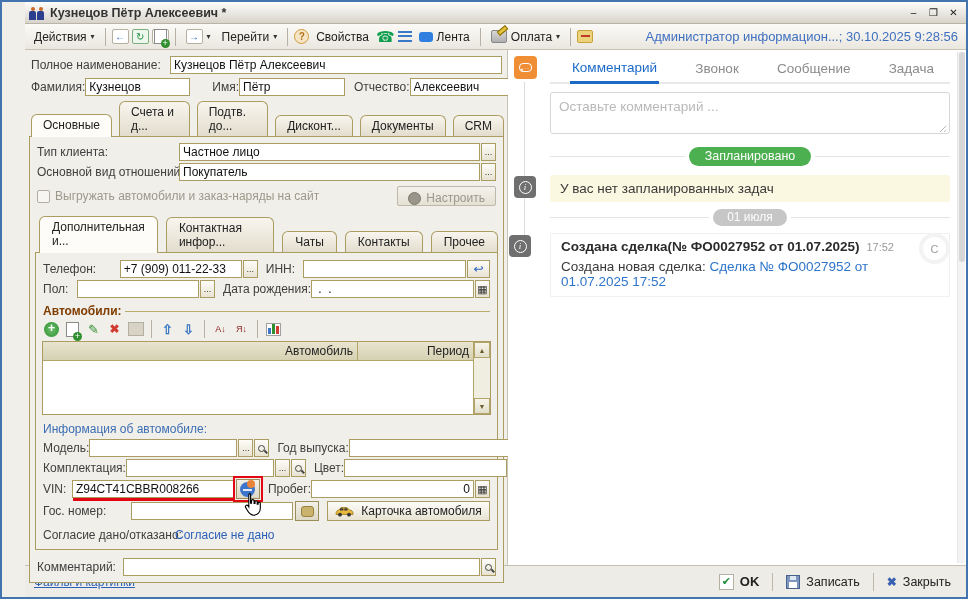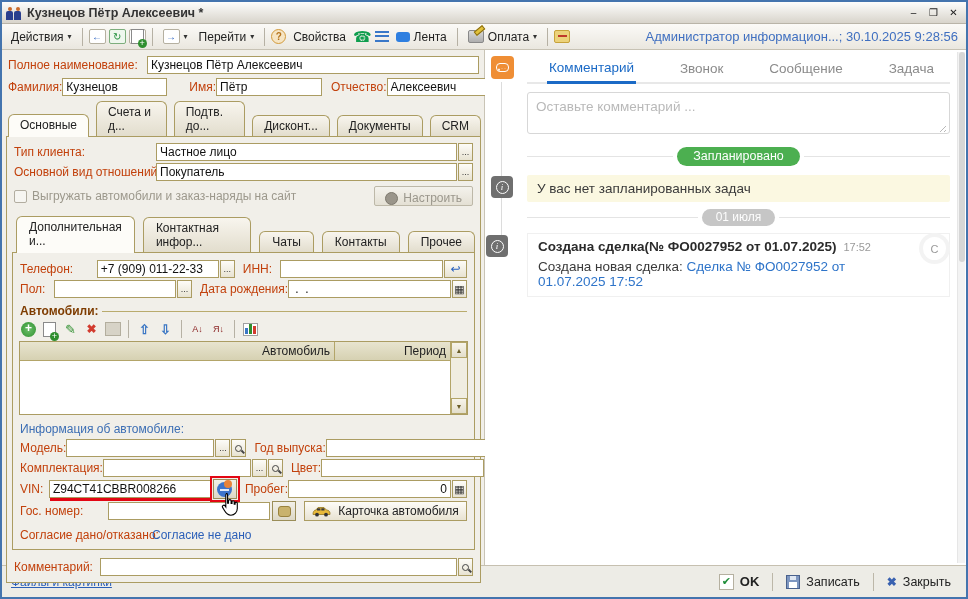--- a/index.html
+++ b/index.html
@@ -1,17 +1,17 @@
 <!DOCTYPE html>
 <html><head>
 <meta charset="utf-8">
 <style>
   html,body{margin:0;padding:0;background:#9aa7b8;font-family:"Liberation Sans",sans-serif;}
   *{box-sizing:border-box;cursor:default;}
-  .frame{width:968px;height:599px;border:2px solid #4474ae;box-shadow:0 0 0 1px #1b3a63;background:#f1efe9;display:flex;flex-direction:column;overflow:hidden;}
+  .frame{width:968px;height:599px;border:2px solid #4474ae;box-shadow:0 0 0 1px #1b3a63;background:#f1efe9;display:flex;flex-direction:column;overflow:hidden;padding-left:23px;}
   
   .titlebar{height:22px;background:linear-gradient(#fdfdfc,#d8d4cb);border-bottom:1px solid #b9b4a8;display:flex;align-items:center;padding:0 4px;flex:0 0 auto;}
   .title-text{font-size:12.5px;font-weight:bold;color:#333;margin-left:5px;}
   .win-controls{margin-left:auto;display:flex;gap:3px;}
   .wc{width:17px;height:15px;display:flex;align-items:center;justify-content:center;font-size:10px;color:#222;}
   .ppl{width:16px;height:14px;position:relative;}
   .ppl i{position:absolute;bottom:0;width:7px;height:9px;background:#2b3f8e;border-radius:2px 2px 0 0;}
   .ppl i::before{content:"";position:absolute;top:-4px;left:1.5px;width:4px;height:4px;border-radius:50%;background:#c96a2a;}
   .ppl i.p1{left:0;} .ppl i.p2{left:8px;}
   
@@ -29,21 +29,21 @@
   .bubble::after{content:"";position:absolute;left:2px;bottom:-4px;border:4px solid transparent;border-top-color:#2f7fe0;border-left-width:2px;border-right-width:2px;}
   .payicon{width:16px;height:13px;background:linear-gradient(#d9d9d9,#aeaeae);border:1px solid #888;border-radius:2px;position:relative;}
   .payicon::after{content:"";position:absolute;right:-2px;top:-3px;width:9px;height:3px;background:#e2c23a;transform:rotate(-40deg);border:1px solid #8a6d14;}
   .noteicon{width:16px;height:13px;background:#ecd27a;border:1px solid #c7a23a;border-radius:2px;position:relative;}
   .noteicon::after{content:"";position:absolute;left:3px;top:4px;width:9px;height:2px;background:#c0392b;}
   .tb-status{margin-left:auto;color:#3f6fc0;font-size:13px;padding-right:3px;white-space:nowrap;}
   
   .main{flex:1;display:flex;min-height:0;}
   .left{width:483px;flex:0 0 auto;border-right:1px solid #c9c4b6;padding:4px 3px 0 4px;background:#f1efe9;}
   .row{display:flex;align-items:center;margin:2px 2px 0 2px;}
-  .lbl{font-size:12px;color:#c2410c;white-space:nowrap;}
+  .lbl{font-size:12px;color:#404040;white-space:nowrap;}
   .inp{height:18px;border:1px solid #ab9c62;background:#fff;font-family:"Liberation Sans",sans-serif;font-size:12px;padding:1px 3px;color:#111;}
   .sbtn{height:18px;min-width:15px;padding:0 1px;border:1px solid #ab9c62;background:linear-gradient(#fdfcf8,#e8e3d2);font-size:9px;color:#333;display:flex;align-items:center;justify-content:center;margin-left:1px;}
   .mag{position:relative;width:15px;}
   .mag i{width:7px;height:7px;border:1.5px solid #444;border-radius:50%;position:relative;display:block;}
   .mag i::after{content:"";position:absolute;width:4px;height:1.5px;background:#444;transform:rotate(45deg);right:-4px;bottom:-2px;}
   
   .tabs1{display:flex;gap:7px;margin:5px 0 0 2px;align-items:flex-end;}
   .tab1{padding:3px 11px 3px;border:1px solid #ab9c62;border-bottom:none;border-radius:6px 6px 0 0;background:linear-gradient(#f8f5ee,#e2ddcd);font-size:12px;color:#222;}
   .tab1.active{background:#fdfcf8;padding-bottom:5px;margin-bottom:-1px;z-index:2;}
   .tabbox1{border:1px solid #ab9c62;background:#f1efe9;padding:4px 5px 6px;position:relative;}

